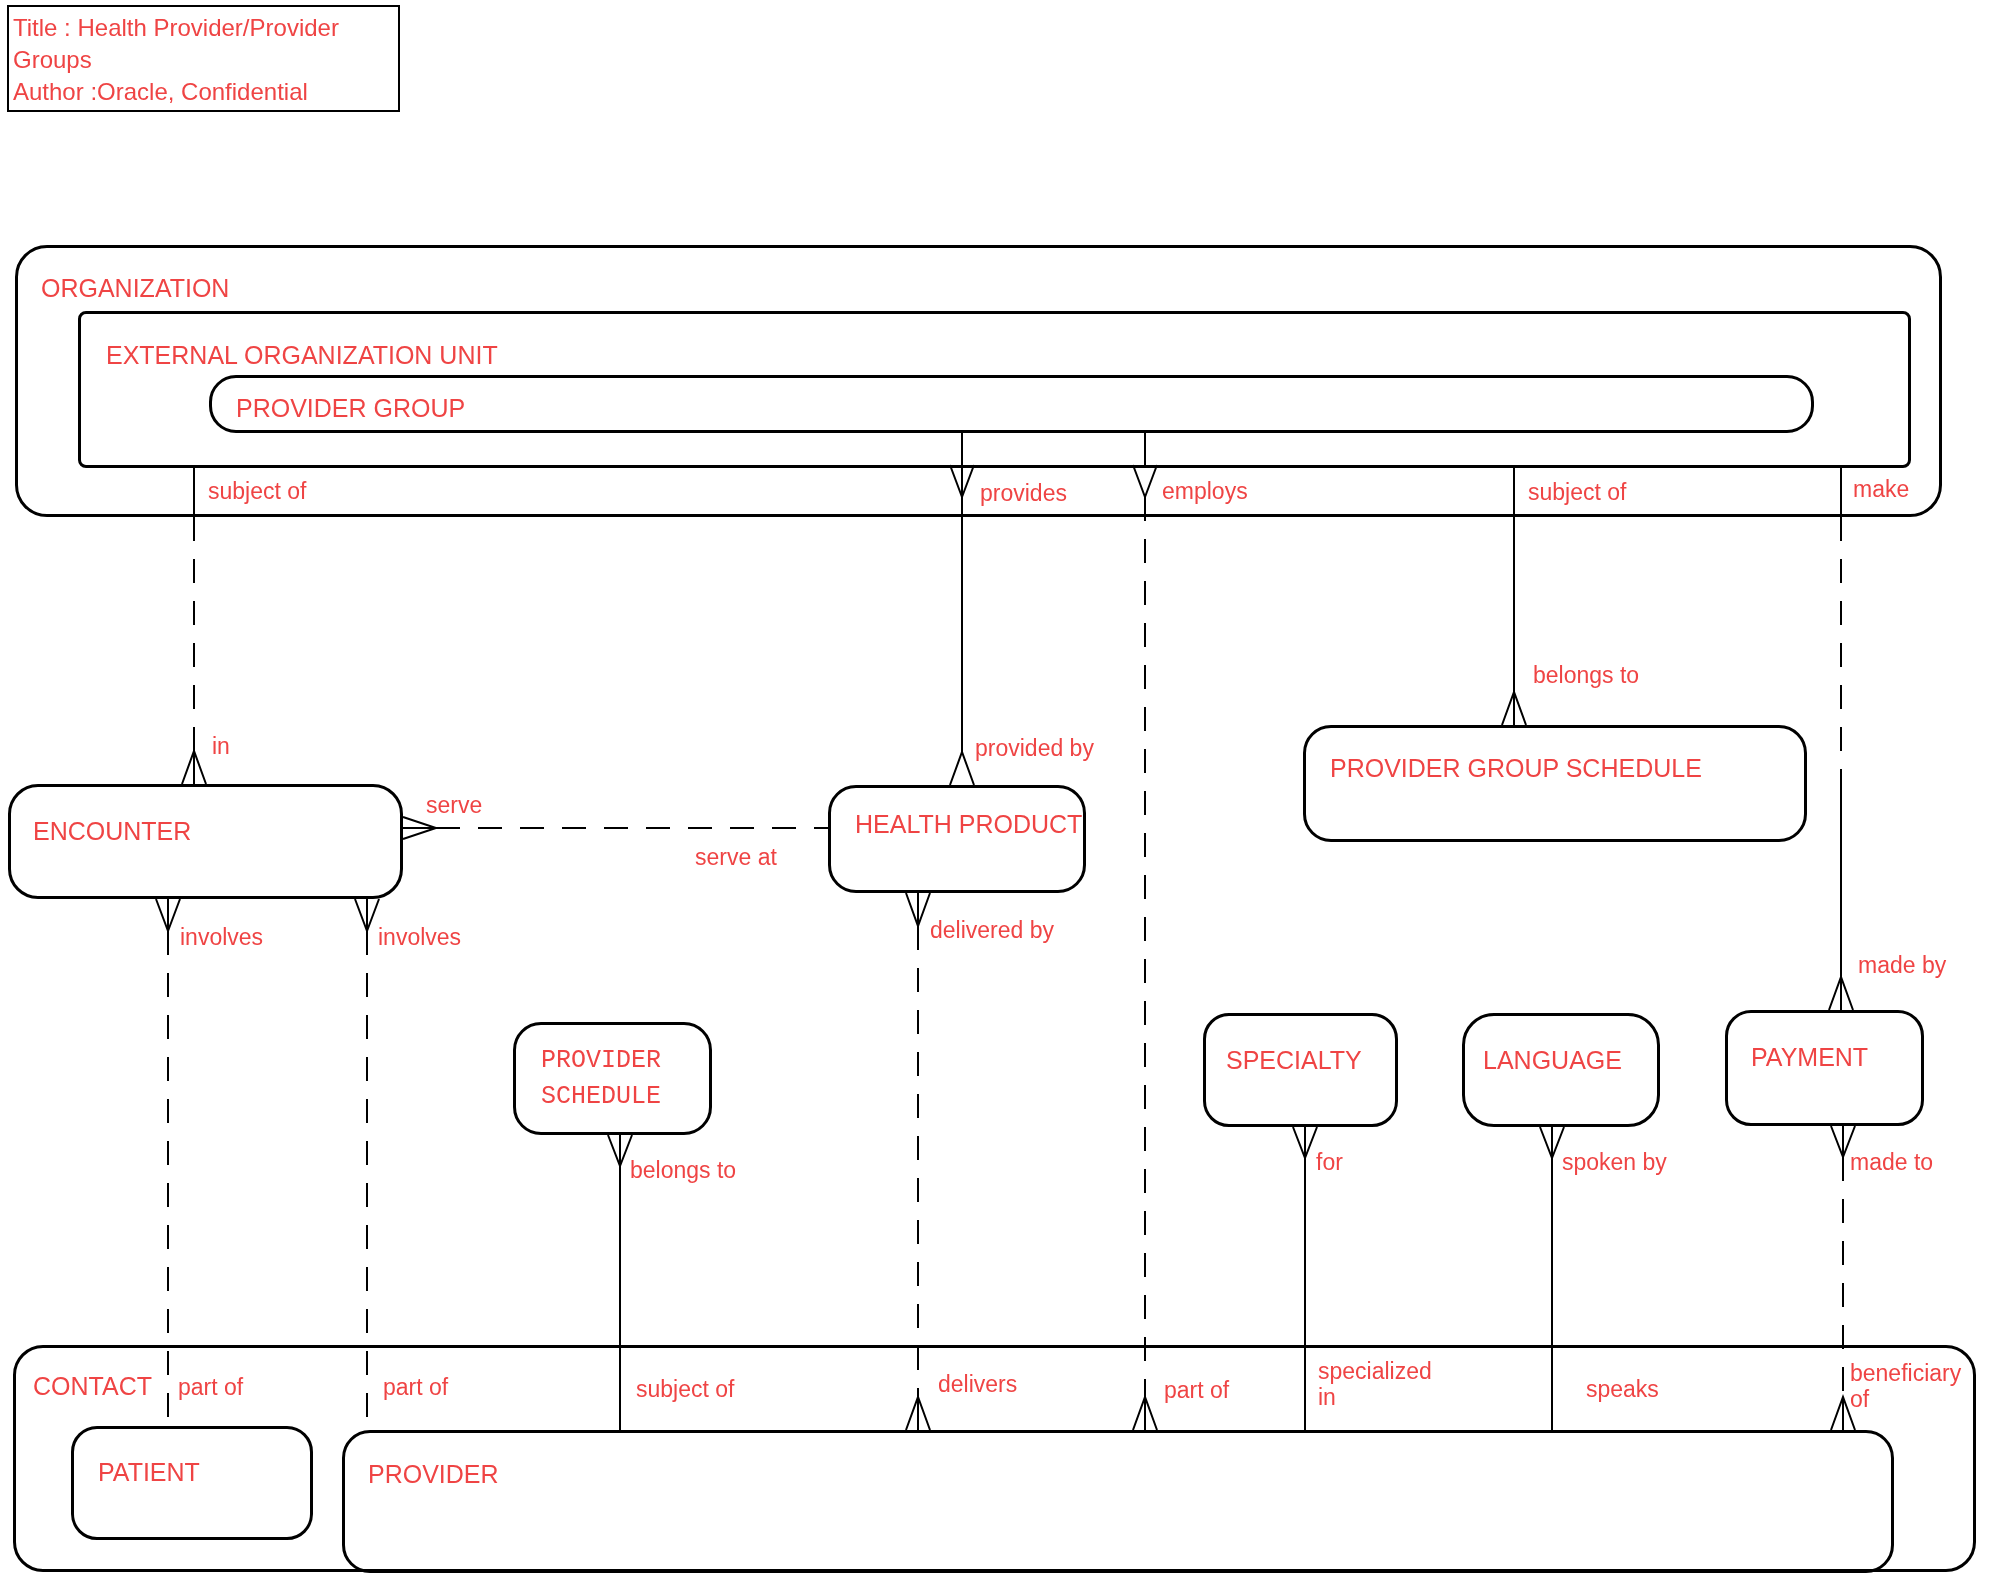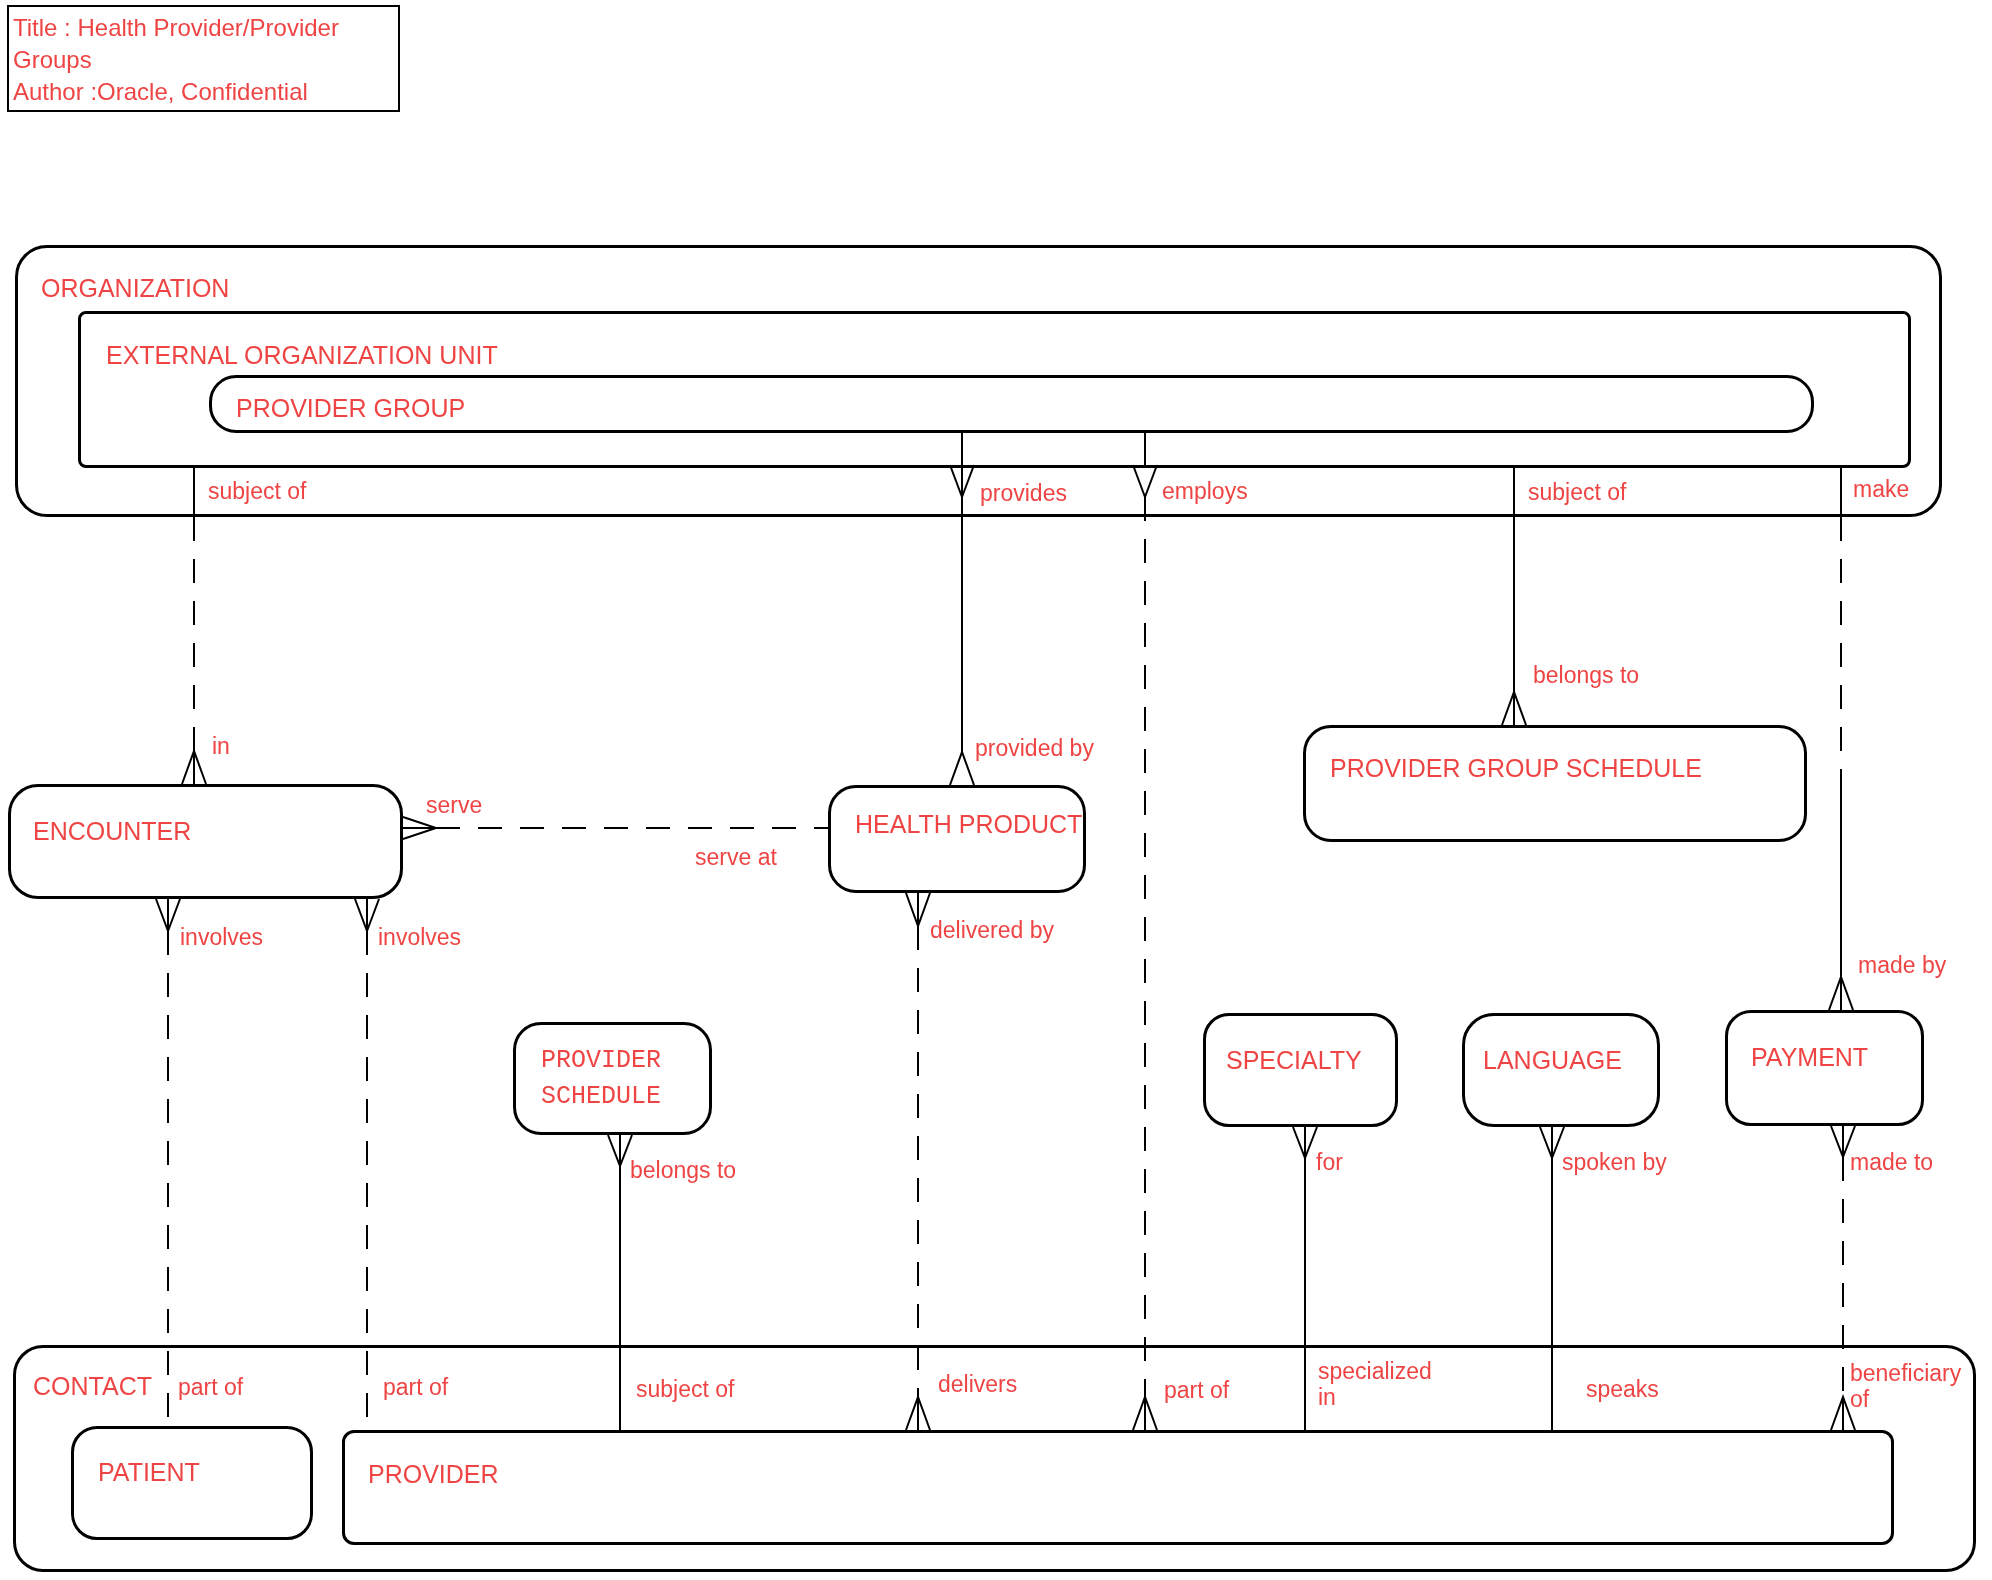--- a/index.html
+++ b/index.html
@@ -41,21 +41,21 @@
   .e-pg{left:209px;top:375px;width:1605px;height:58px;border-radius:27px;padding:12px 0 0 24px;}
   .e-enc{left:8px;top:784px;width:395px;height:115px;border-radius:30px;padding:26px 0 0 22px;}
   .e-hp{left:828px;top:785px;width:258px;height:108px;border-radius:28px;padding:18px 0 0 24px;}
   .e-pgs{left:1303px;top:725px;width:504px;height:117px;border-radius:28px;padding:22px 0 16px 24px;}
   .e-ps{left:513px;top:1022px;width:199px;height:113px;border-radius:28px;padding:18px 0 0 25px;font-family:Liberation Mono, monospace;}
   .e-spec{left:1203px;top:1013px;width:195px;height:114px;border-radius:26px;padding:26px 0 0 20px;}
   .e-lang{left:1462px;top:1013px;width:198px;height:114px;border-radius:32px;padding:26px 0 0 18px;}
   .e-pay{left:1725px;top:1010px;width:199px;height:116px;border-radius:26px;padding:26px 0 0 23px;}
   .e-contact{left:13px;top:1345px;width:1963px;height:227px;border-radius:30px;padding:20px 0 0 17px;}
   .e-patient{left:39px;top:1426px;width:242px;height:114px;border-radius:26px;padding:25px 0 0 24px;margin-left:32px;}
-  .e-provider{left:342px;top:1430px;width:1552px;height:115px;border-radius:12px;padding:23px 0 0 23px;}
+  .e-provider{left:342px;top:1430px;width:1552px;height:143px;border-radius:28px;padding:23px 0 0 23px;}
 </style>
 </head>
 <body>
 
 <div class="canvas">
 
   <div class="titlebox">
     <div>Title : Health Provider/Provider Groups</div>
     <div>Author :Oracle, Confidential</div>
   </div>

